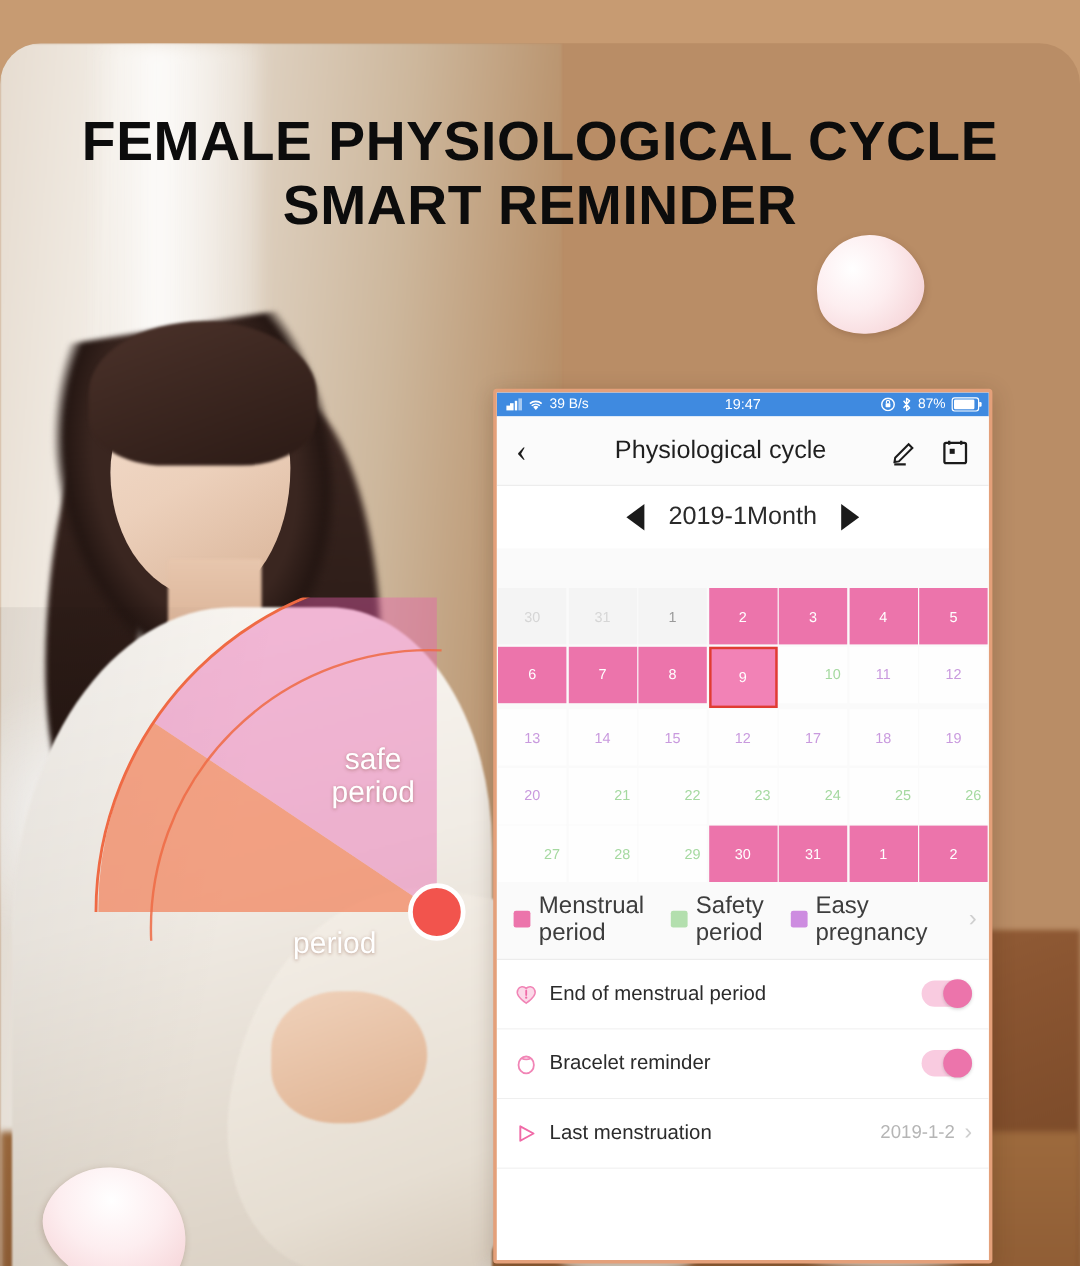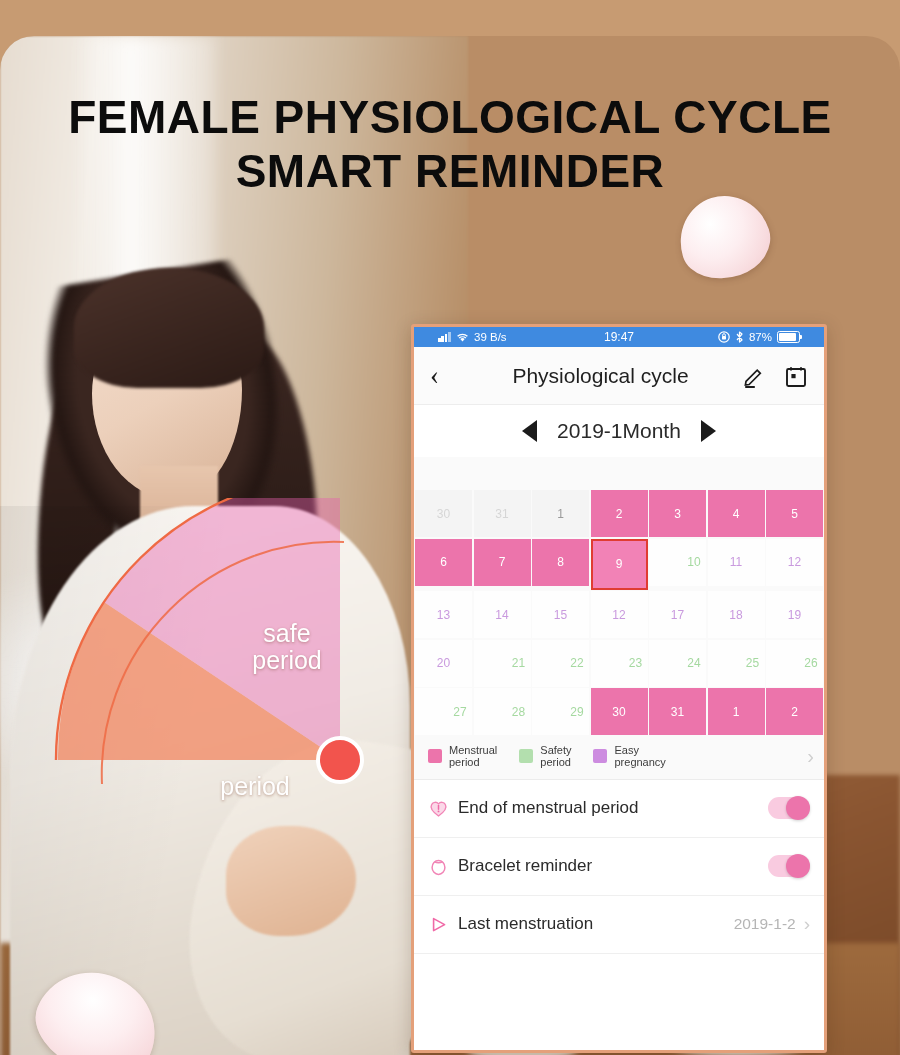--- a/index.html
+++ b/index.html
@@ -81,34 +81,34 @@
   .petal.p1{left:679px;top:160px;width:90px;height:82px;transform:rotate(-18deg);}
   .petal.p2{left:36px;top:938px;width:122px;height:98px;transform:rotate(22deg);}
 
   
   .headline{position:absolute;left:0;top:54px;width:900px;text-align:center;
     color:#0c0c0c;font-weight:bold;letter-spacing:.5px;line-height:1.18;
     font-size:46px;z-index:6;}
   .headline .l2{display:block;}
 
   
-  .radial{position:absolute;left:44px;top:462px;width:364px;height:352px;z-index:5;}
+  .radial{position:absolute;left:68px;top:462px;width:364px;height:352px;z-index:5;}
   .radial svg{width:100%;height:100%;display:block;}
   .radial-label{position:absolute;color:#fff;font-size:25px;line-height:1.06;
     text-align:center;text-shadow:0 1px 3px rgba(120,60,40,.45);}
   .radial-label.safe{left:178px;top:122px;width:130px;}
   .radial-label.physio{left:86px;top:248px;width:250px;}
 
   
   .phone{position:absolute;left:411px;top:288px;width:410px;height:723px;
     border:3px solid #e4a07a;border-radius:3px;overflow:hidden;
     background:#fff;z-index:8;box-shadow:0 4px 18px rgba(60,30,15,.22);}
 
   .statusbar{height:20px;background:#3f8ae0;display:flex;align-items:center;
-    padding:0 24px;color:#fff;font-size:11.5px;}
+    padding:0 8px;color:#fff;font-size:11.5px;}
   .sb-left{display:flex;align-items:center;gap:5px;flex:1;}
   .sb-center{flex:0 0 auto;font-size:12px;}
   .sb-right{display:flex;align-items:center;gap:5px;flex:1;justify-content:flex-end;}
   .sig{display:inline-block;width:13px;height:10px;position:relative;}
   .sig i{position:absolute;bottom:0;width:2.5px;background:#fff;}
   .sig i:nth-child(1){left:0;height:4px;}
   .sig i:nth-child(2){left:3.4px;height:6px;}
   .sig i:nth-child(3){left:6.8px;height:8px;}
   .sig i:nth-child(4){left:10.2px;height:10px;background:rgba(255,255,255,.55);}
   .batt{display:inline-block;width:21px;height:10px;border:1.4px solid #fff;
@@ -141,21 +141,21 @@
   .cell.muted.cur{color:#9a9a9a;}
   .cell.menstrual{background:#ec74ab;color:#fff;}
   .cell.safety{color:#a5d9a0;padding-left:33px;}
   .cell.easy{color:#c99ade;}
   .cell.selected{background:#f282b6;border:2.5px solid #e03c32;}
 
   .legend{display:flex;align-items:center;background:#fafafa;
     padding:9px 10px 10px 14px;border-bottom:1px solid #ececec;}
   .leg{display:flex;align-items:center;gap:7px;margin-right:22px;}
   .swatch{width:14px;height:14px;border-radius:2px;flex:0 0 auto;}
-  .leg-text{font-size:11px;color:#3d3d3d;line-height:1.12;}
+  .leg-text{font-size:20px;color:#3d3d3d;line-height:1.12;}
   .leg-chevron{margin-left:auto;color:#cfcfcf;font-size:20px;}
 
   .row{height:57px;display:flex;align-items:center;padding:0 14px;
     border-bottom:1px solid #efefef;background:#fff;}
   .row-ico{width:26px;flex:0 0 auto;display:flex;align-items:center;}
   .row-label{font-size:17px;color:#2b2b2b;flex:1;margin-left:4px;}
   .row-value{font-size:15.5px;color:#b5b5b5;margin-right:8px;}
   .row-chevron{color:#cfcfcf;font-size:19px;}
   .toggle{width:42px;height:22px;border-radius:12px;background:#f9cbe0;
     position:relative;flex:0 0 auto;cursor:pointer;}

